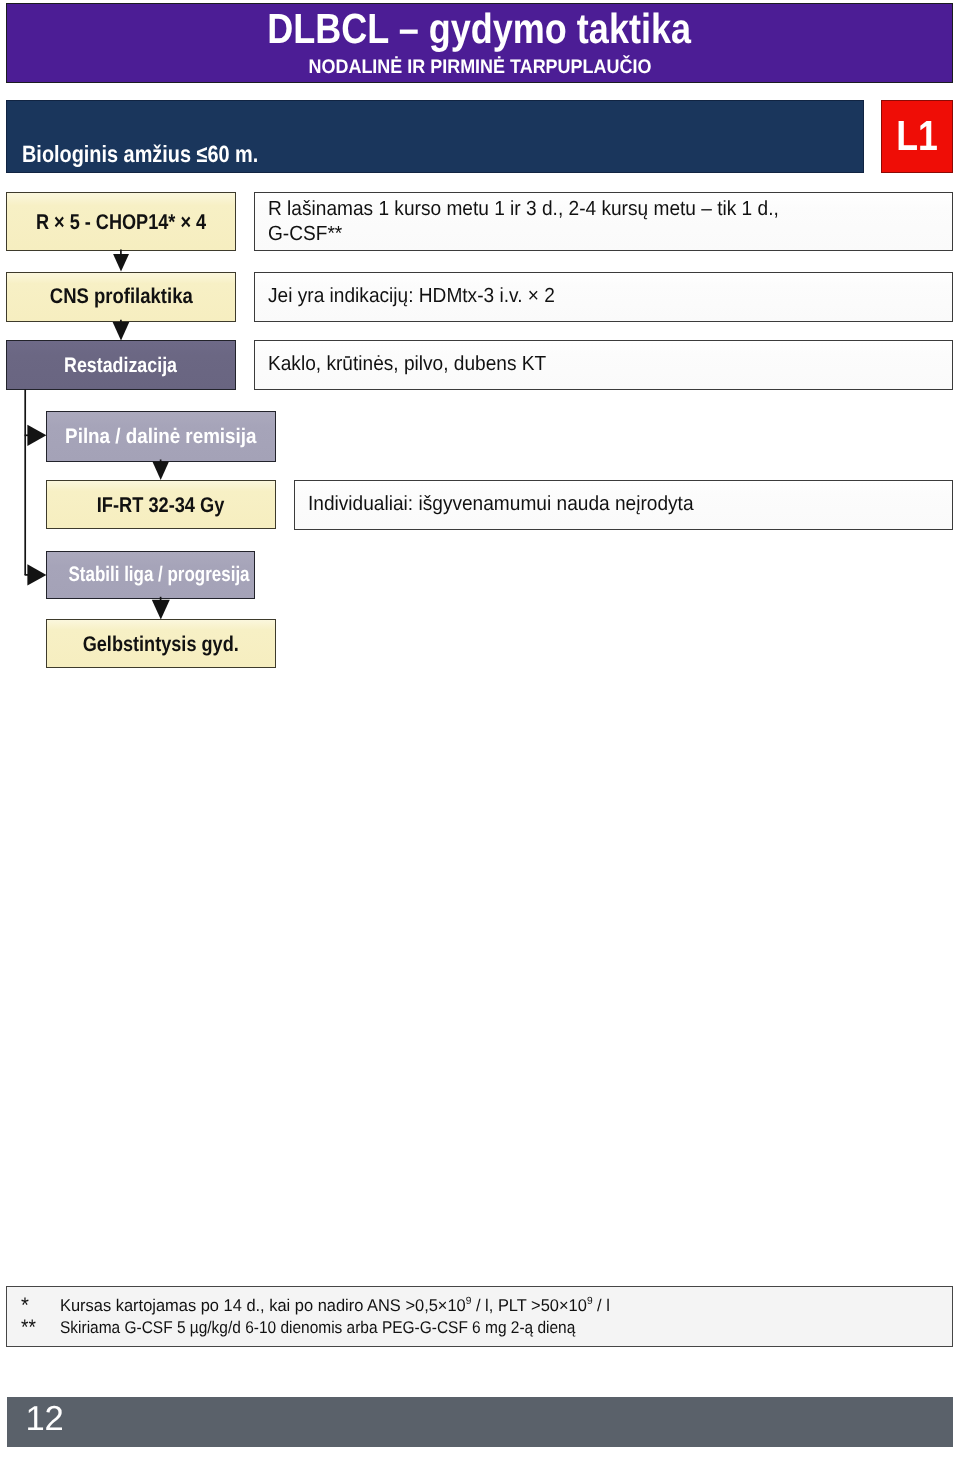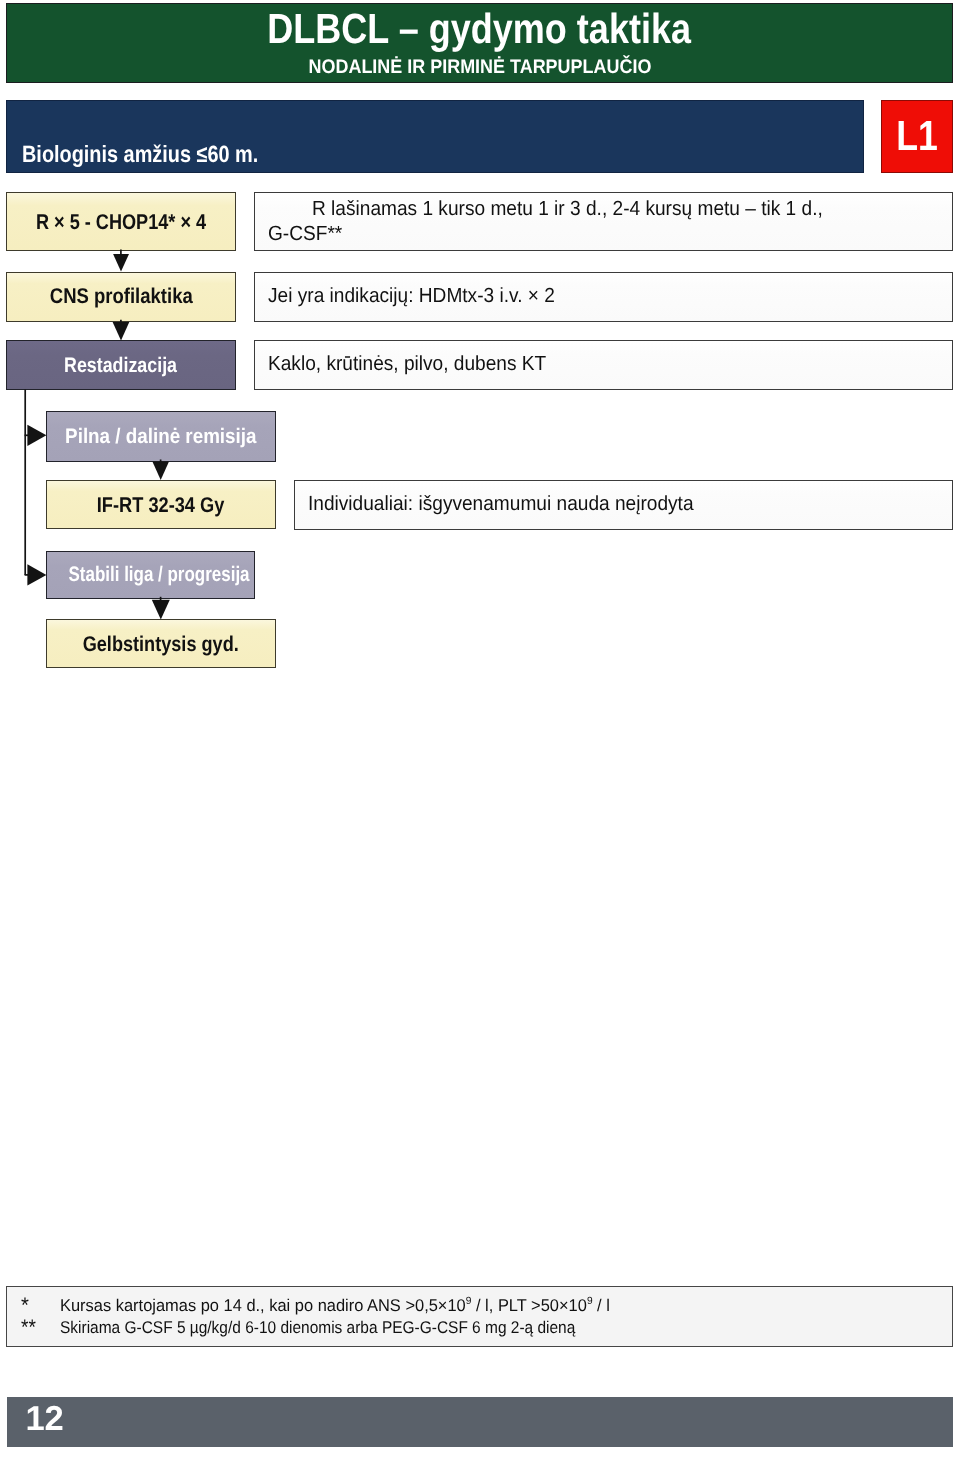--- a/index.html
+++ b/index.html
@@ -5,21 +5,21 @@
   html,body{margin:0;padding:0;background:#ffffff;}
   body{width:960px;height:1459px;font-family:"Liberation Sans",sans-serif;
        position:relative;overflow:hidden;-webkit-font-smoothing:antialiased;text-rendering:geometricPrecision;}
   .slide{position:absolute;left:0;top:0;width:960px;height:1459px;background:#ffffff;}
   .box{position:absolute;box-sizing:border-box;}
   
   .cx{display:inline-block;transform:scaleX(var(--sx,0.846)) translateZ(0);transform-origin:left center;white-space:pre;}
   .cc{display:inline-block;transform:scaleX(var(--sx,0.846)) translateZ(0);transform-origin:center center;white-space:pre;}
 
   
-  #header{left:6px;top:2.5px;width:947px;height:80px;background:#14532d;border:1.6px solid #1b1d20;padding-left:32px;}
+  #header{left:6px;top:2.5px;width:947px;height:80px;background:#4c1d95;border:1.6px solid #1b1d20;padding-left:32px;}
   #header-title{position:absolute;left:0;width:100%;top:6px;text-align:center;color:#ffffff;
                 font-size:42.2px;font-weight:bold;line-height:38px;--sx:0.854;}
   #header-sub{position:absolute;left:0;width:100%;top:53.4px;text-align:center;color:#ffffff;
               font-size:19.7px;font-weight:bold;line-height:20px;--sx:0.912;}
 
   
   #banner{left:6px;top:100px;width:858px;height:73px;background:#1a365c;border:1.5px solid #112442;}
   #banner .ln{position:absolute;left:15px;color:#ffffff;font-size:23.5px;font-weight:bold;margin-top:32px;}
   #banner .ln1{top:8px;}
   #banner .ln2{top:39px;--sx:0.913;}
@@ -48,21 +48,21 @@
   
   #footnote{left:6px;top:1286px;width:947px;height:60.5px;background:#f4f4f4;border:1.5px solid #464646;}
   #footnote .mk{position:absolute;left:13.5px;color:#111;font-size:21px;line-height:17px;--sx:0.86;}
   #footnote .ft{position:absolute;left:52.5px;color:#111;font-size:17px;line-height:17px;}
   #footnote .r1{top:10px;--sx:0.967;}
   #footnote .r2{top:31.5px;--sx:0.910;}
   sup{font-size:0.62em;vertical-align:super;line-height:0;}
 
   
   #footer{left:6.7px;top:1396.7px;width:946.3px;height:50px;background:#5a616a;}
-  #footer span{position:absolute;left:18.7px;top:5px;color:#ffffff;font-size:34.6px;font-weight:bold;
+  #footer span{position:absolute;left:18.7px;top:5px;color:#ffffff;font-size:34.6px;font-weight:normal;
                line-height:34px;display:block;transform:scaleX(1) translateZ(0);transform-origin:left center;}
 </style>
 </head>
 <body>
 
 <div class="slide">
 
   <div class="box" id="header">
     <div id="header-title"><span class="cc">DLBCL – gydymo taktika</span></div>
     <div id="header-sub"><span class="cc">NODALINĖ IR PIRMINĖ TARPUPLAUČIO</span></div>
@@ -93,21 +93,21 @@
     <div class="lbl" style="top:14.5px;--sx:0.855;"><span class="cc">IF-RT 32-34 Gy</span></div>
   </div>
   <div class="box fbox plight" style="left:46px;top:550.5px;width:209px;height:48px;">
     <div class="lbl" style="top:12.5px;--sx:0.808;"><span class="cc">Stabili liga / progresija</span></div>
   </div>
   <div class="box fbox ybox" style="left:46px;top:619px;width:229.5px;height:48.5px;">
     <div class="lbl" style="top:13.5px;--sx:0.851;"><span class="cc">Gelbstintysis gyd.</span></div>
   </div>
 
   <div class="box wbox" style="left:254px;top:192px;width:699px;height:59px;">
-    <div class="tx" style="left:13px;top:5.5px;margin-left:44px;"><span class="cx">R lašinamas 1 kurso metu 1 ir 3 d., 2-4 kursų metu – tik 1 d.,</span></div>
+    <div class="tx" style="left:13px;top:5.5px;"><span class="cx">R lašinamas 1 kurso metu 1 ir 3 d., 2-4 kursų metu – tik 1 d.,</span></div>
     <div class="tx" style="left:13px;top:30.5px;text-align:right;"><span class="cx">G-CSF**</span></div>
   </div>
   <div class="box wbox" style="left:254px;top:271.5px;width:699px;height:50px;">
     <div class="tx" style="left:13px;top:13px;"><span class="cx">Jei yra indikacijų: HDMtx-3 i.v. × 2</span></div>
   </div>
   <div class="box wbox" style="left:254px;top:340px;width:699px;height:50px;">
     <div class="tx" style="left:13px;top:13px;"><span class="cx">Kaklo, krūtinės, pilvo, dubens KT</span></div>
   </div>
   <div class="box wbox" style="left:294px;top:479.5px;width:659px;height:50px;">
     <div class="tx" style="left:13px;top:13px;"><span class="cx">Individualiai: išgyvenamumui nauda neįrodyta</span></div>

